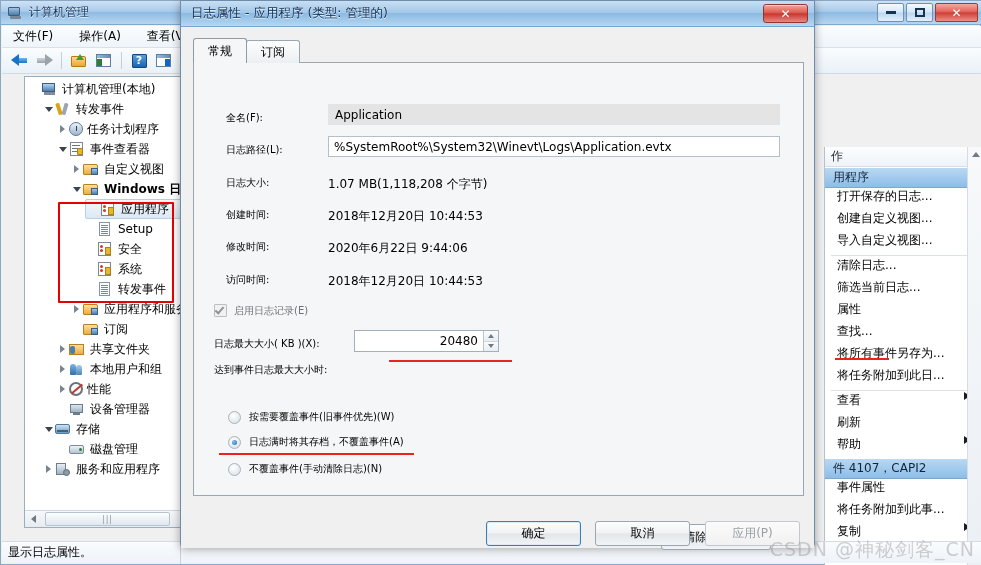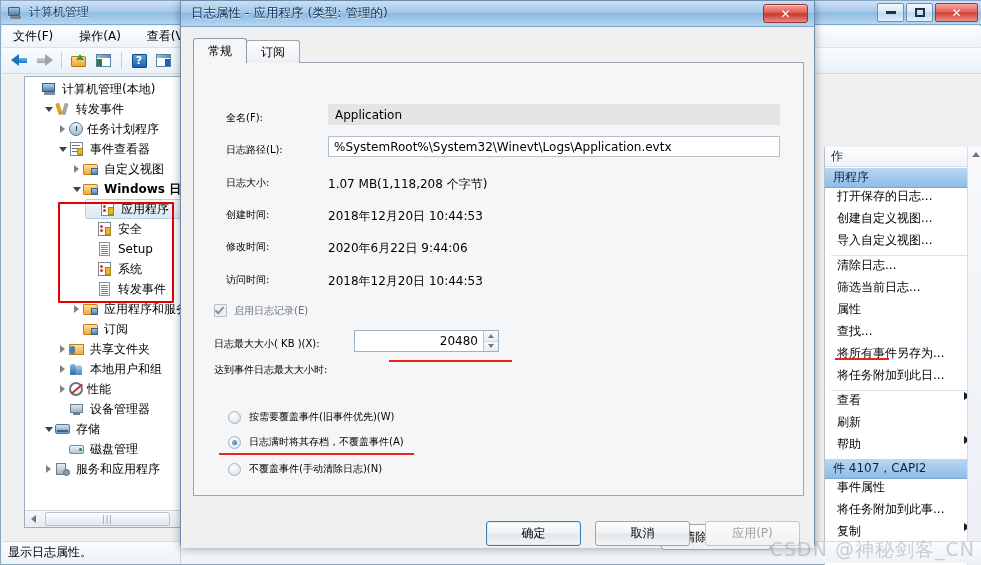--- a/index.html
+++ b/index.html
@@ -419,34 +419,34 @@
               <span class="exp"></span>
               <span class="ticon ic-app">
                 <i class="b"></i>
                 <i class="r"></i>
                 <i class="k"></i>
               </span>
               <span class="tlabel">应用程序</span>
             </div>
             <div class="trow" style="padding-left: 60px;">
               <span class="exp"></span>
+              <span class="ticon ic-doc">
+                <i class="b"></i>
+                <i class="l"></i>
+              </span>
+              <span class="tlabel">Setup</span>
+            </div>
+            <div class="trow" style="padding-left: 60px;">
+              <span class="exp"></span>
               <span class="ticon ic-app">
                 <i class="b"></i>
                 <i class="r"></i>
                 <i class="k"></i>
               </span>
               <span class="tlabel">安全</span>
-            </div>
-            <div class="trow" style="padding-left: 60px;">
-              <span class="exp"></span>
-              <span class="ticon ic-doc">
-                <i class="b"></i>
-                <i class="l"></i>
-              </span>
-              <span class="tlabel">Setup</span>
             </div>
             <div class="trow" style="padding-left: 60px;">
               <span class="exp"></span>
               <span class="ticon ic-app">
                 <i class="b"></i>
                 <i class="r"></i>
                 <i class="k"></i>
               </span>
               <span class="tlabel">系统</span>
             </div>

